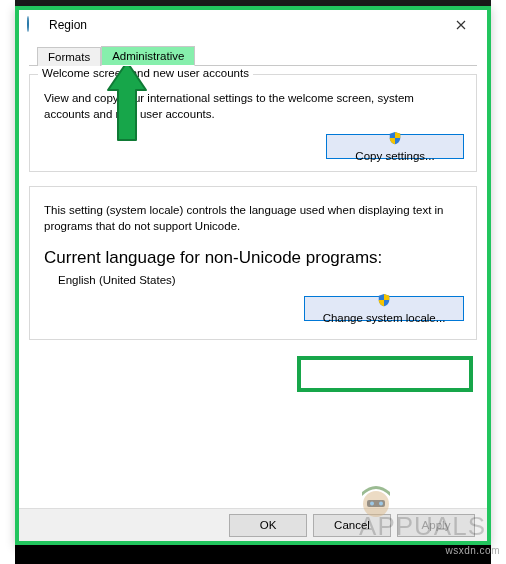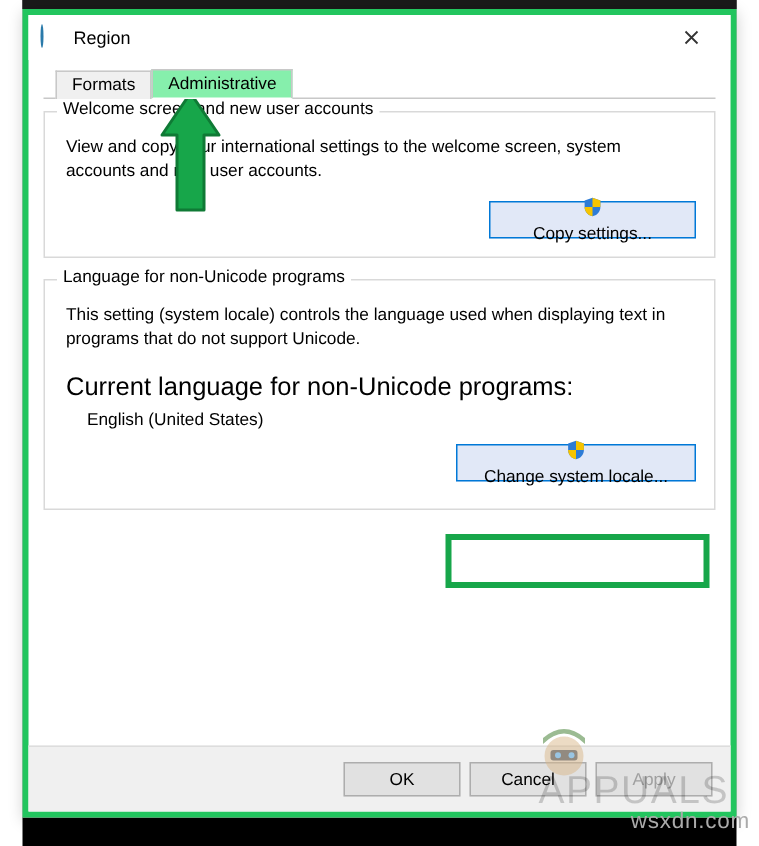--- a/index.html
+++ b/index.html
@@ -150,21 +150,21 @@
     background: transparent;
     pointer-events:none;
   }
 
   .green-arrow {
     position:absolute;
     pointer-events:none;
   }
 
   .footer {
-    height: 44px;
+    height: 33px;
     border-top: 1px solid #ddd;
     background:#f0f0f0;
     display:flex;
     align-items:center;
     justify-content:flex-end;
     gap:6px;
     padding-right:12px;
   }
   .footer .fbtn {
     width: 78px; height:23px;
@@ -173,21 +173,21 @@
     font-size:11.5px;
     display:inline-flex; align-items:center; justify-content:center;
     cursor:pointer;
   }
   .footer .fbtn.disabled { color:#a0a0a0; cursor:default; }
 
   .watermark {
     position:absolute;
     right:6px; bottom:8px;
     color:#aaa;
-    font-size:15px;
+    font-size:10px;
     letter-spacing:.5px;
   }
   .wm2 {
     position:absolute;
     right:20px; bottom:22px;
     font-family: Arial Black, Arial, sans-serif;
     font-weight:400;
     font-size:26px;
     color: rgba(0,0,0,0.18);
     letter-spacing:1px;
@@ -235,21 +235,20 @@
                 <path d="M8 1 L14 3 V8 H8 Z" fill="#f6c400"></path>
                 <path d="M8 8 H2 V8 C2 12 5 14.5 8 15 Z" fill="#f6c400"></path>
               </svg>
           </span>
           <span>Copy settings...</span>
         </button>
       </div>
     </div>
 
     <div class="groupbox" style="padding-bottom:18px;">
-      <div class="legend">Language for non-Unicode programs</div>
       <div class="body">This setting (system locale) controls the language used when displaying text in programs that do not support Unicode.</div>
       <div class="sublabel">Current language for non-Unicode programs:</div>
       <div class="indented">English (United States)</div>
       <div class="btnrow" style="position:relative;">
         <button class="winbtn" style="min-width:160px;">
           <span class="shield">
             <svg viewBox="0 0 16 16">
                 <path d="M8 1 L14 3 V8 C14 12 11 14.5 8 15 C5 14.5 2 12 2 8 V3 Z" fill="#2e7cd6"></path>
                 <path d="M8 1 L14 3 V8 H8 Z" fill="#f6c400"></path>
                 <path d="M8 8 H2 V8 C2 12 5 14.5 8 15 Z" fill="#f6c400"></path>

